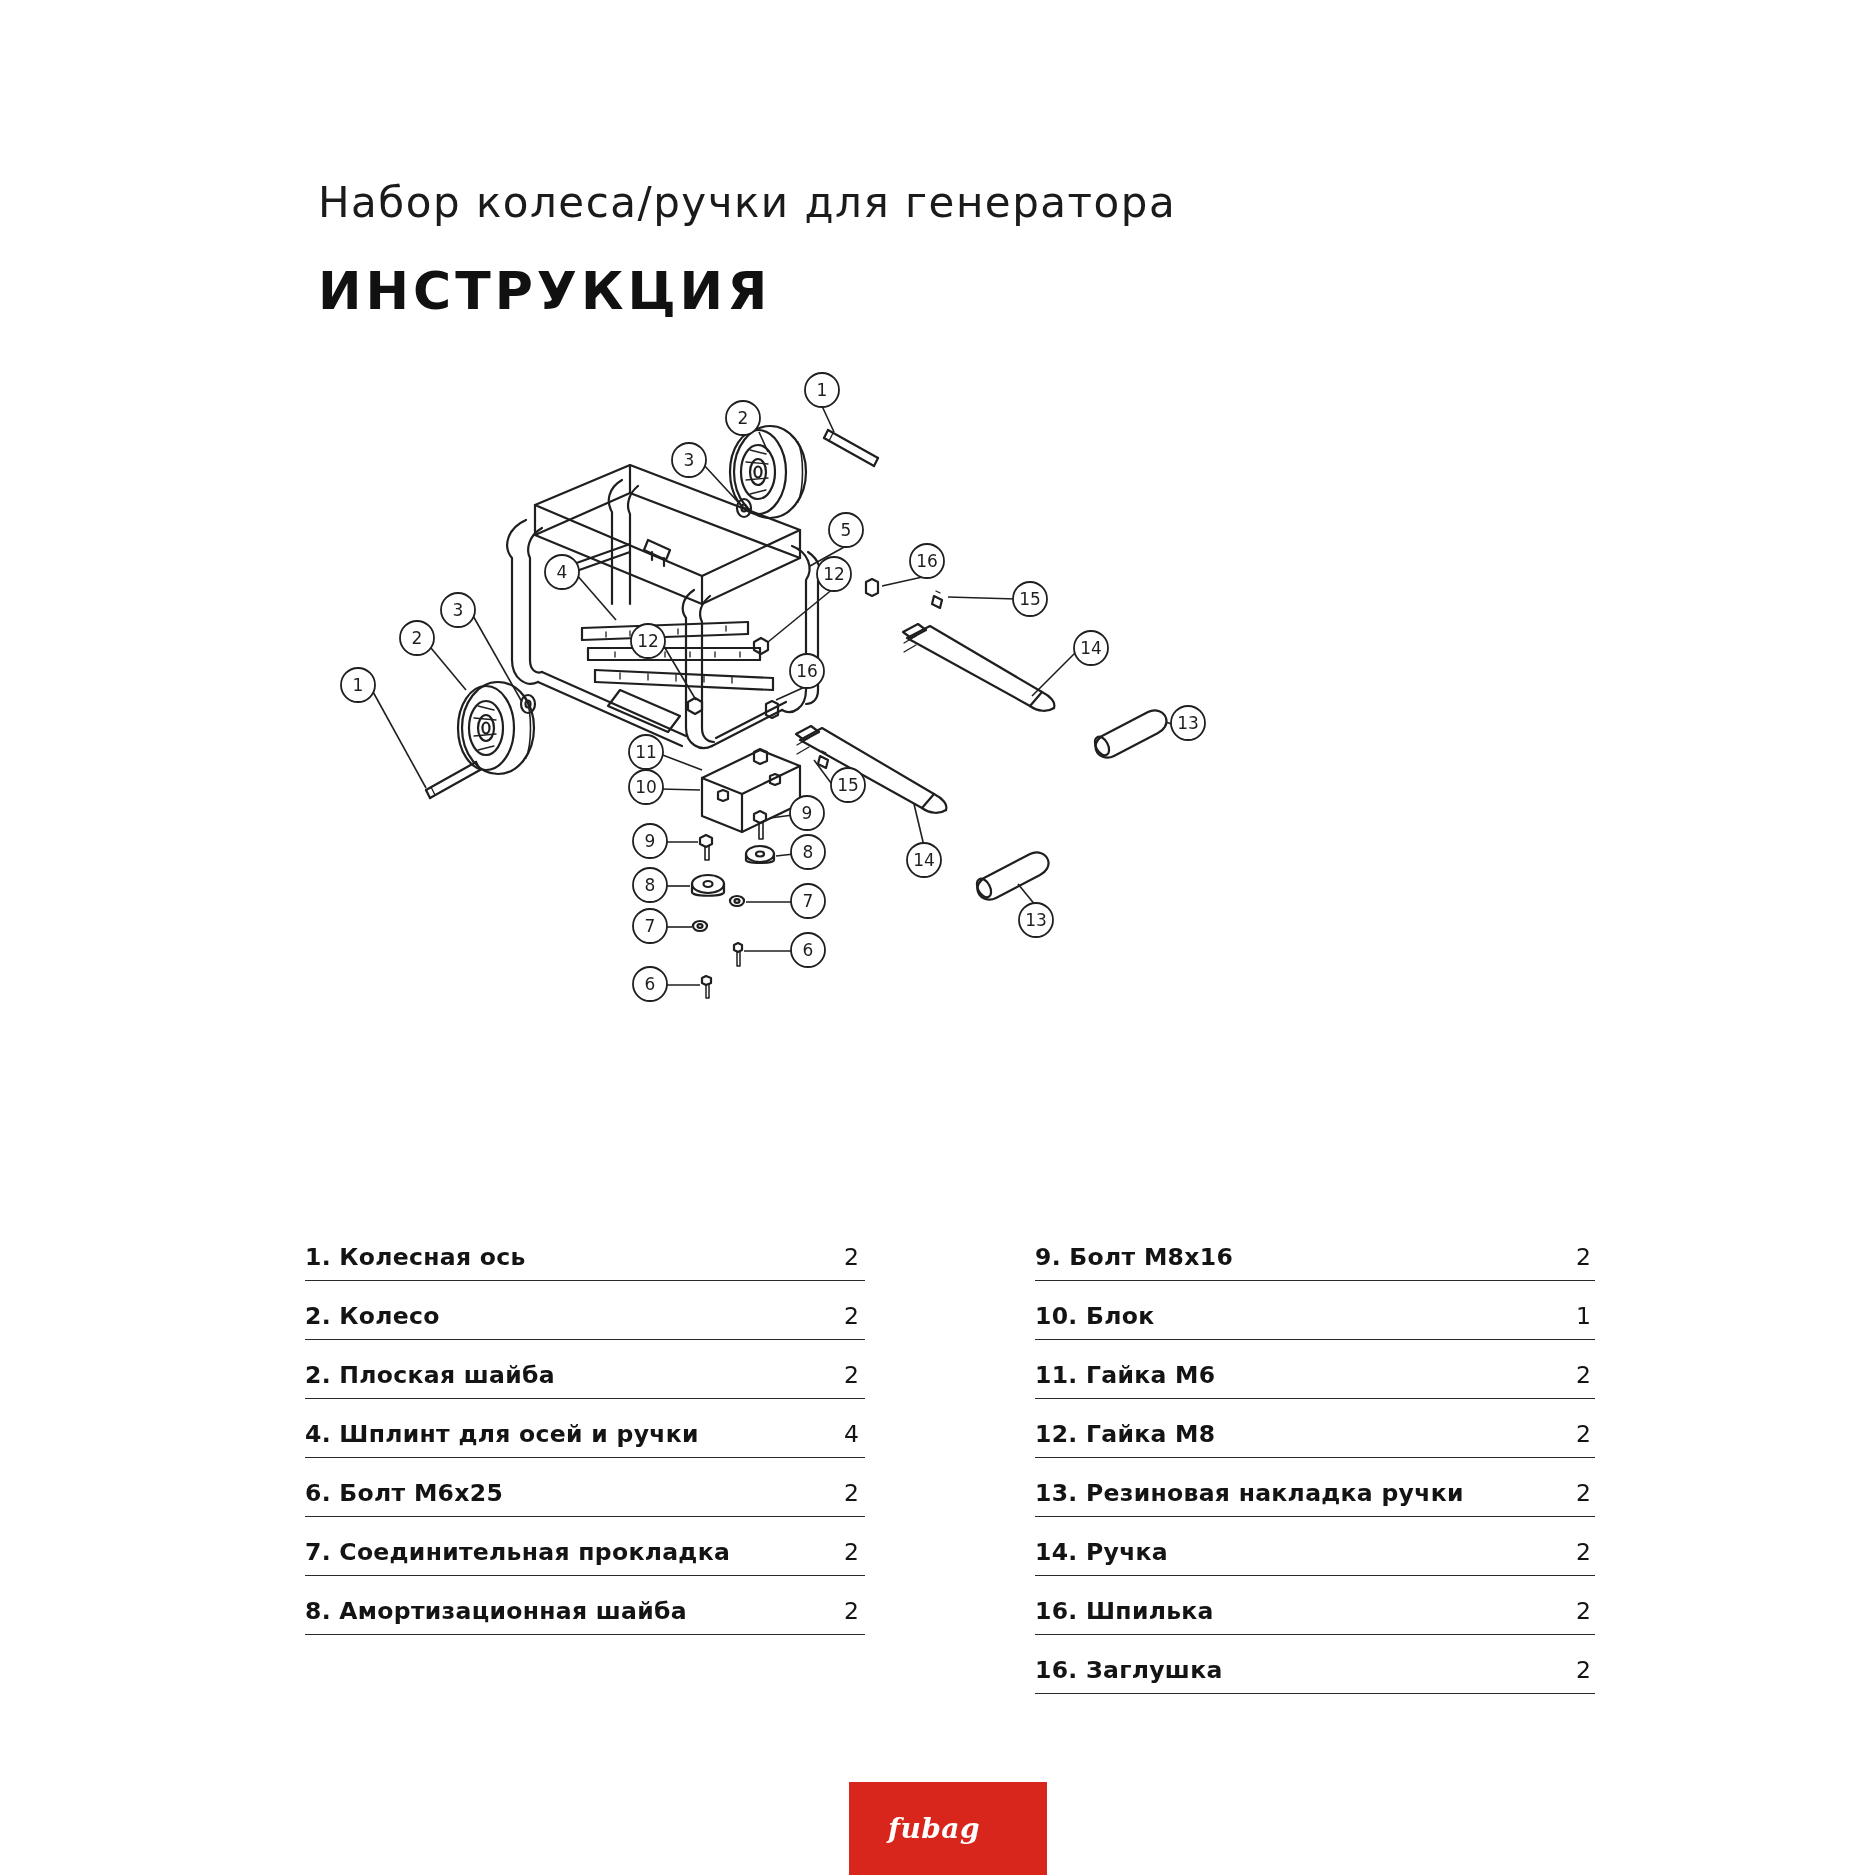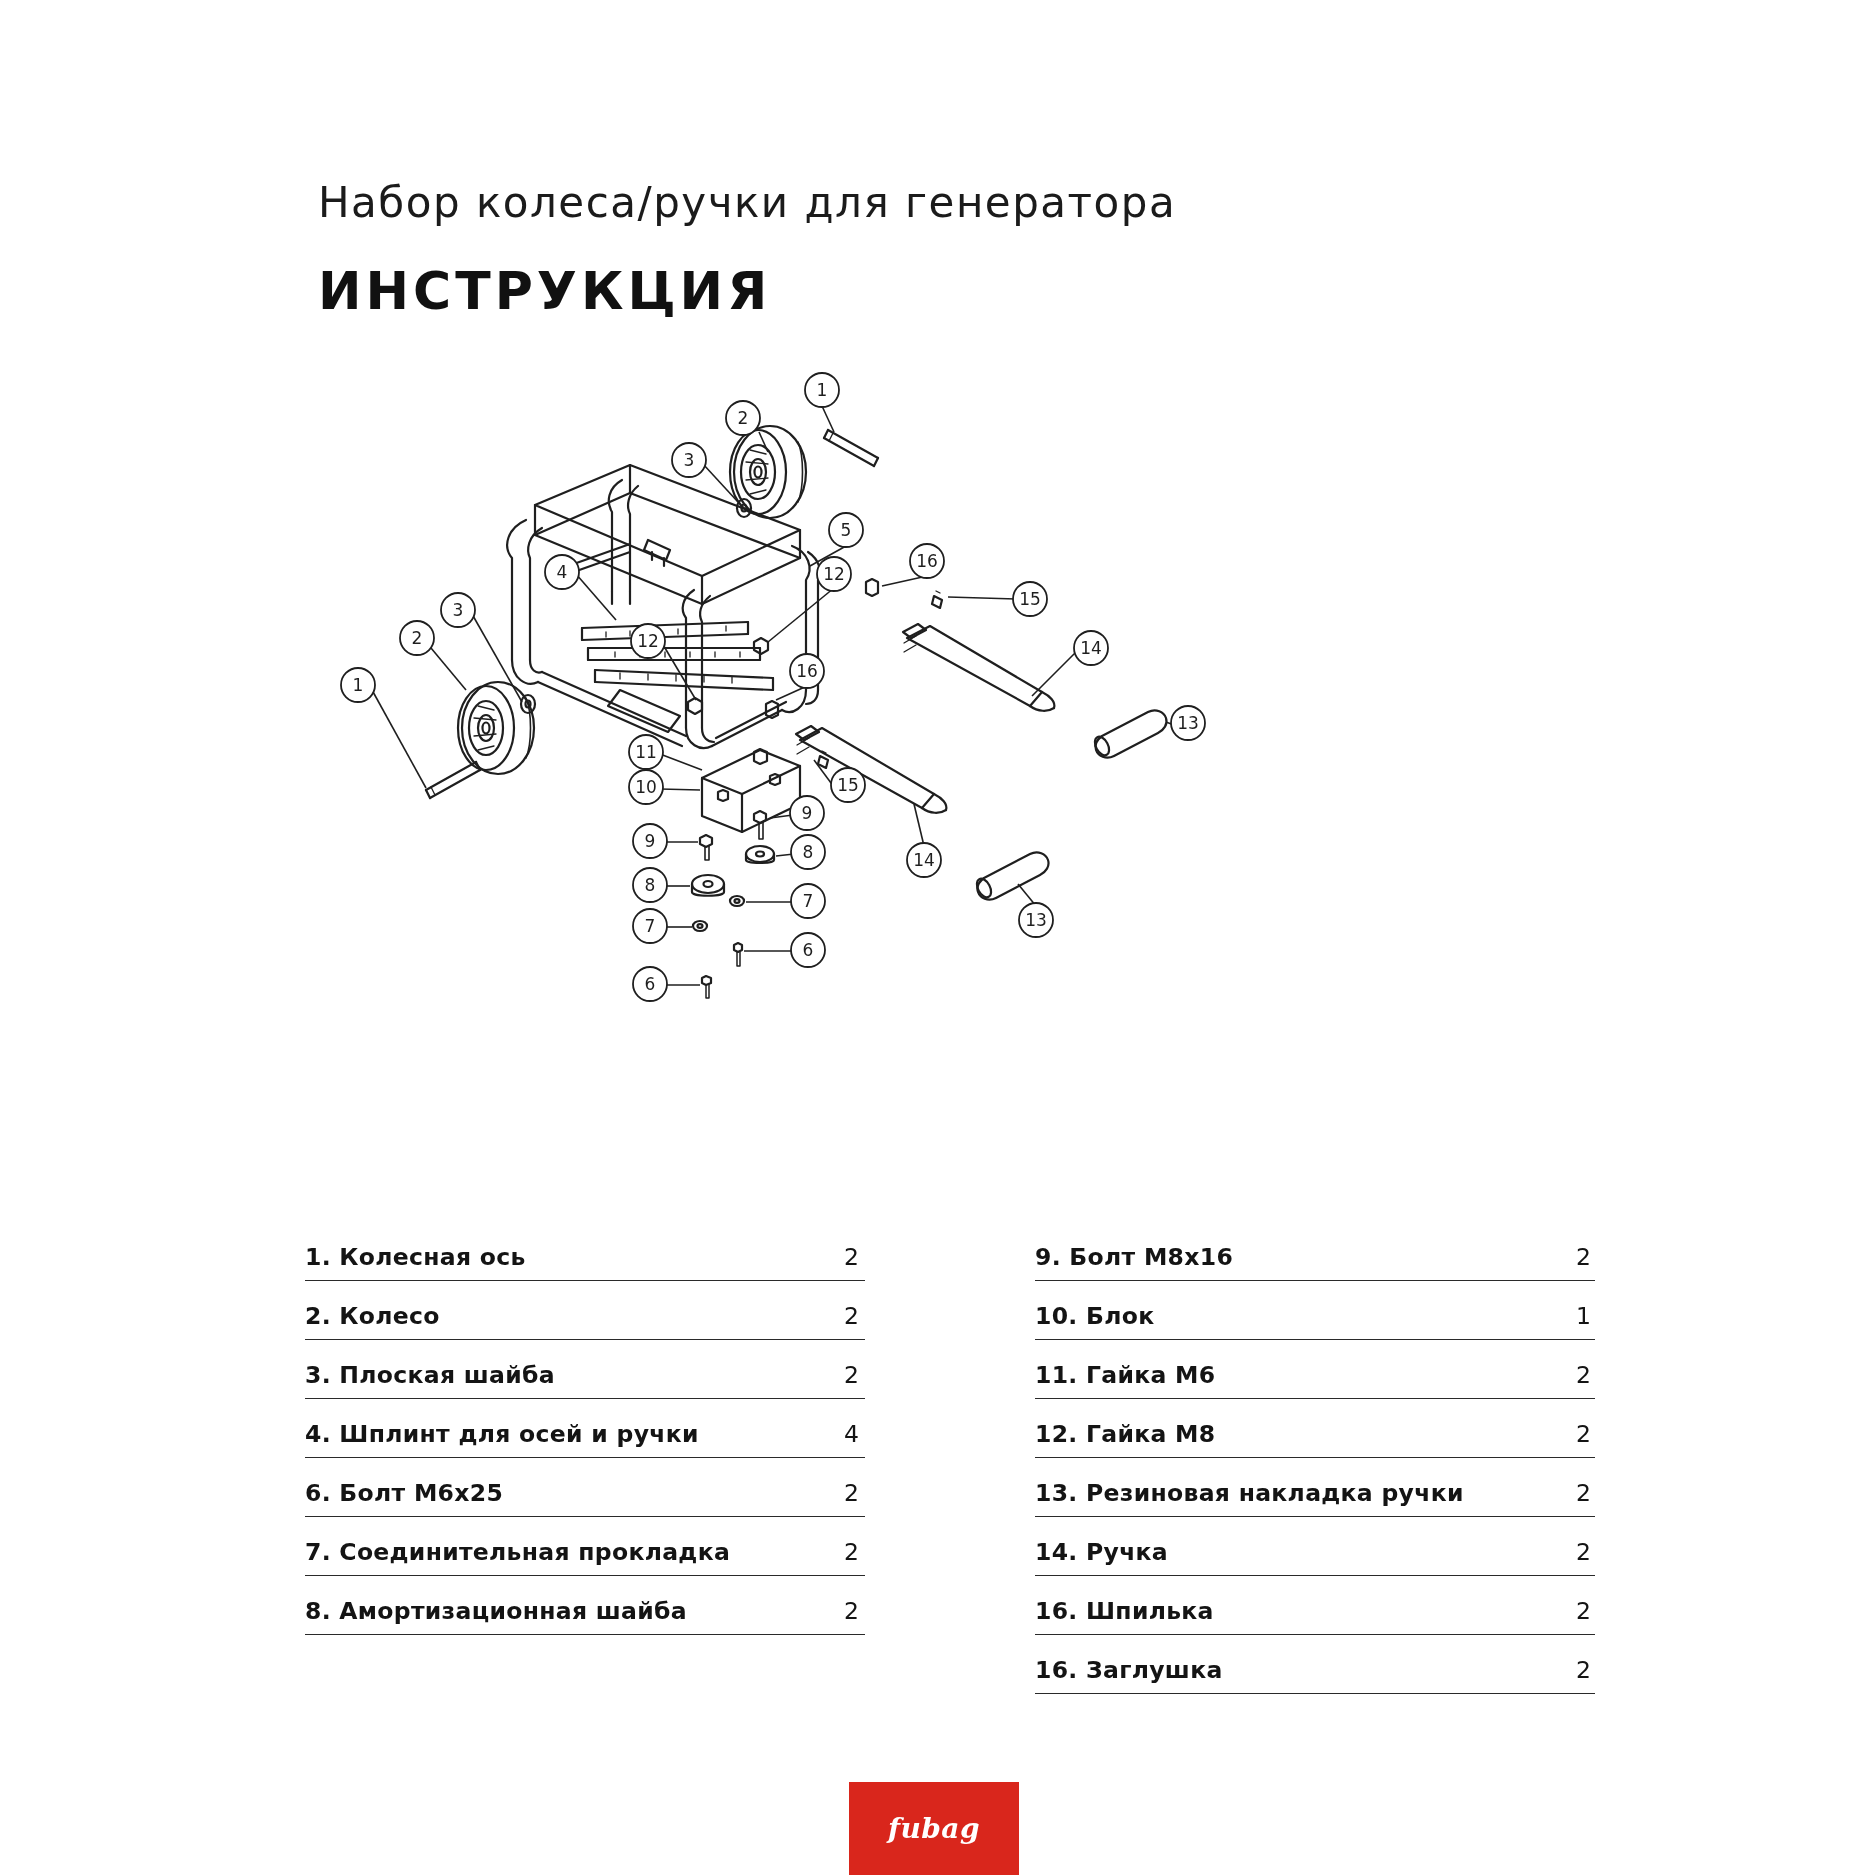--- a/index.html
+++ b/index.html
@@ -96,21 +96,21 @@
     color: #141414;
     padding-right: 6px;
   }
   .col-right .row .qty { padding-right: 4px; }
 
   
   .logo {
     position: absolute;
     left: 849px;
     top: 1782px;
-    width: 170px;
+    width: 198px;
     height: 93px;
     background: #d9261c;
   }
   .logo-text {
     position: absolute;
     left: 0;
     top: 30px;
     width: 170px;
     text-align: center;
     color: #ffffff;
@@ -450,21 +450,21 @@
     <div class="col col-left" id="col-left">
         <div class="row">
           <span class="name">1. Колесная ось</span>
           <span class="qty">2</span>
         </div>
         <div class="row">
           <span class="name">2. Колесо</span>
           <span class="qty">2</span>
         </div>
         <div class="row">
-          <span class="name">3. Плоская шайба</span>
+          <span class="name">2. Плоская шайба</span>
           <span class="qty">2</span>
         </div>
         <div class="row">
           <span class="name">4. Шплинт для осей и ручки</span>
           <span class="qty">4</span>
         </div>
         <div class="row">
           <span class="name">6. Болт M6x25</span>
           <span class="qty">2</span>
         </div>

